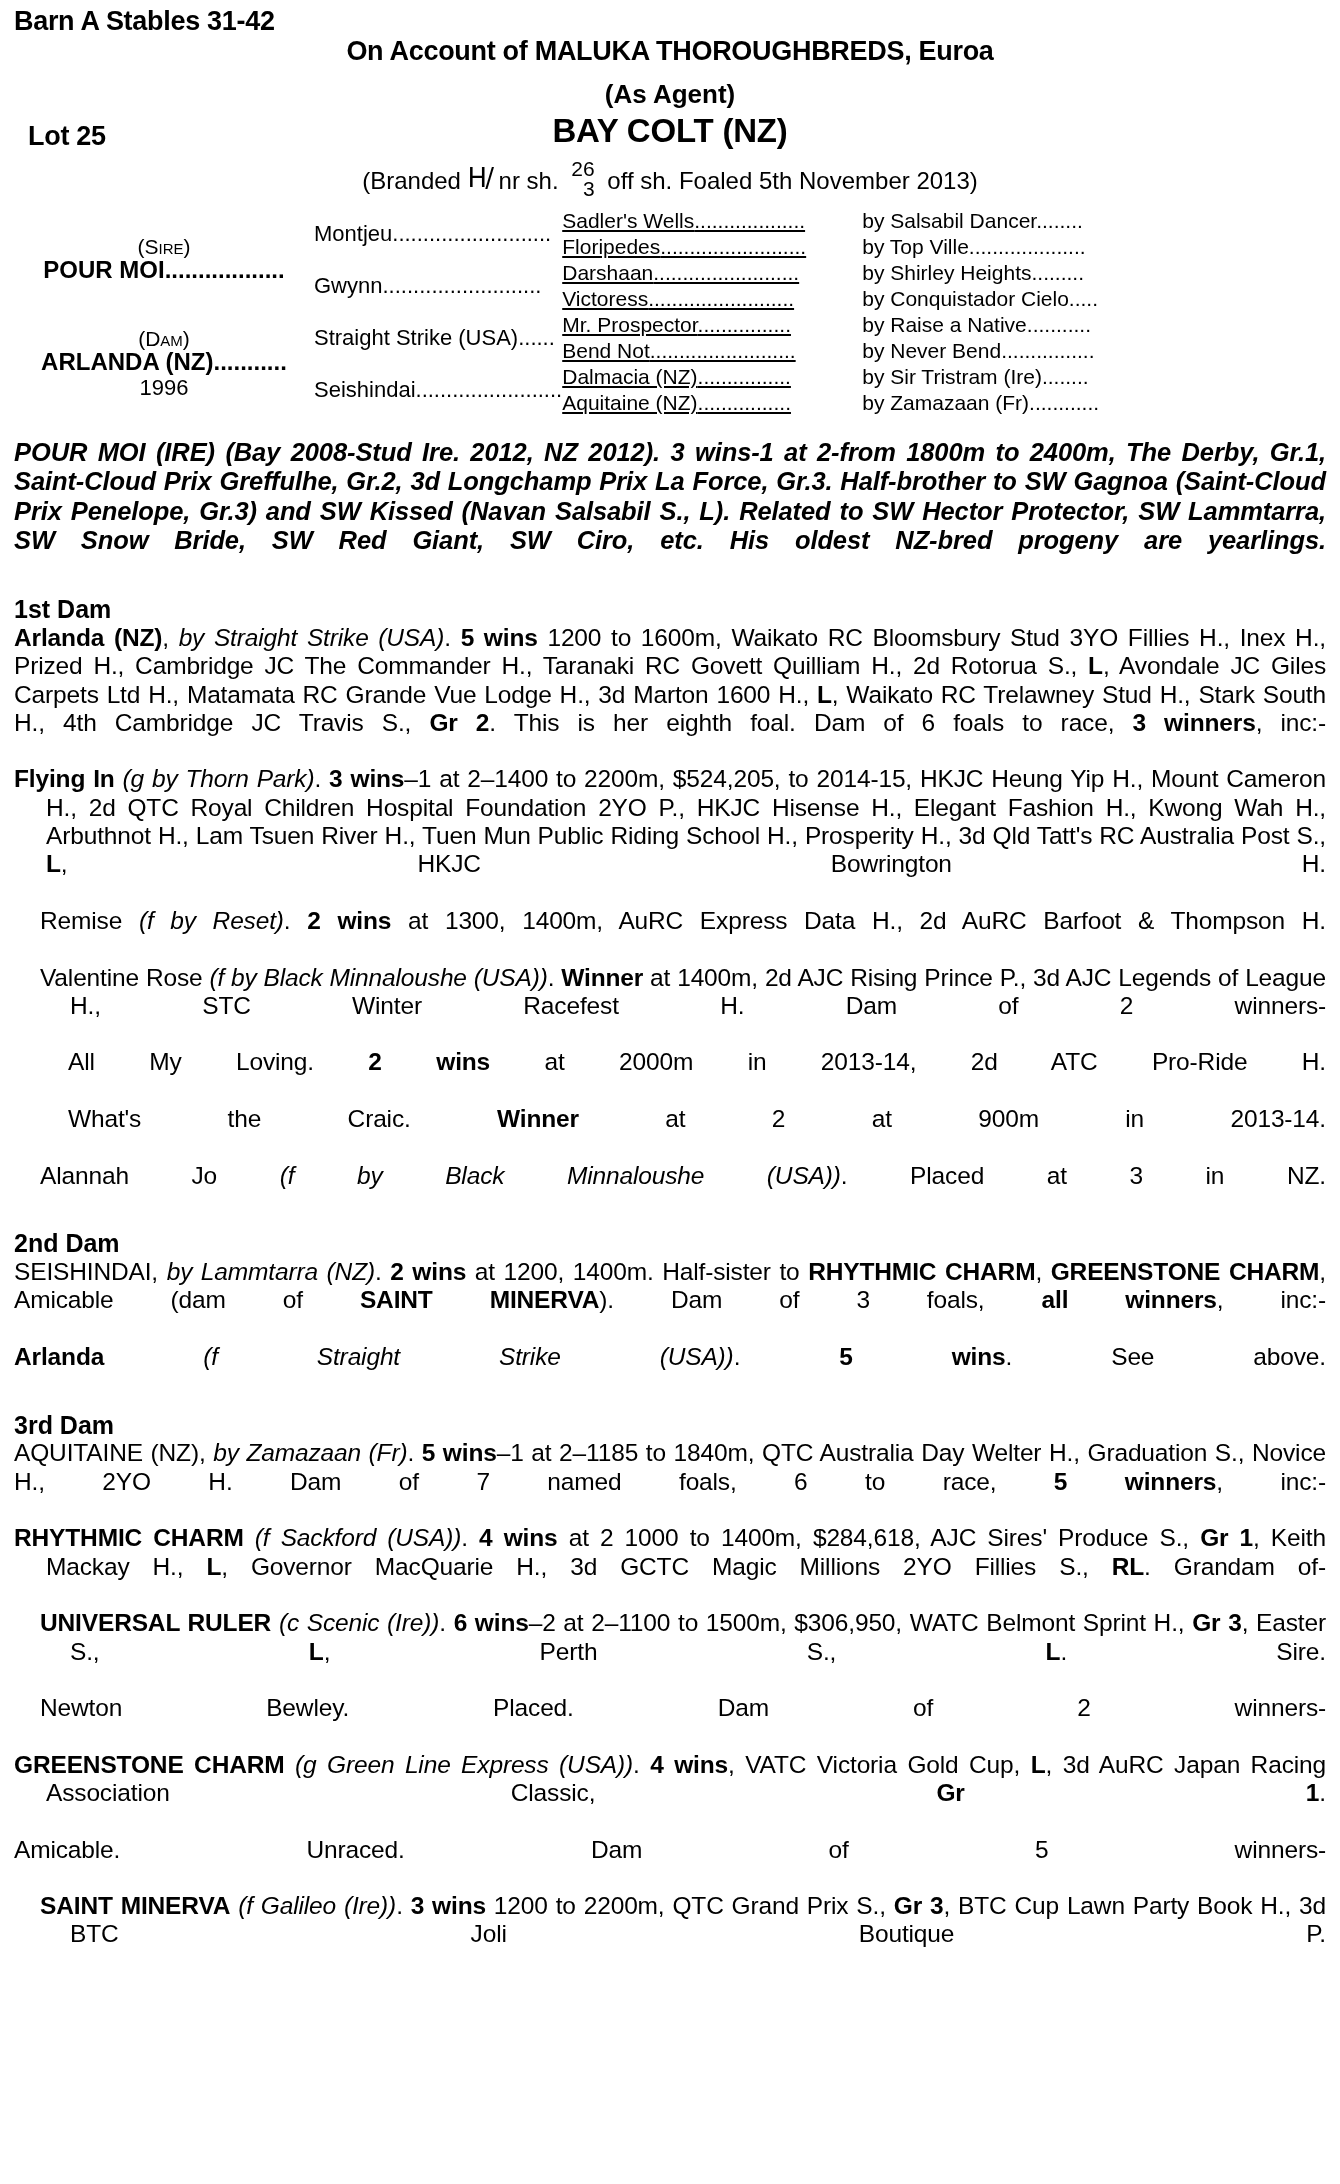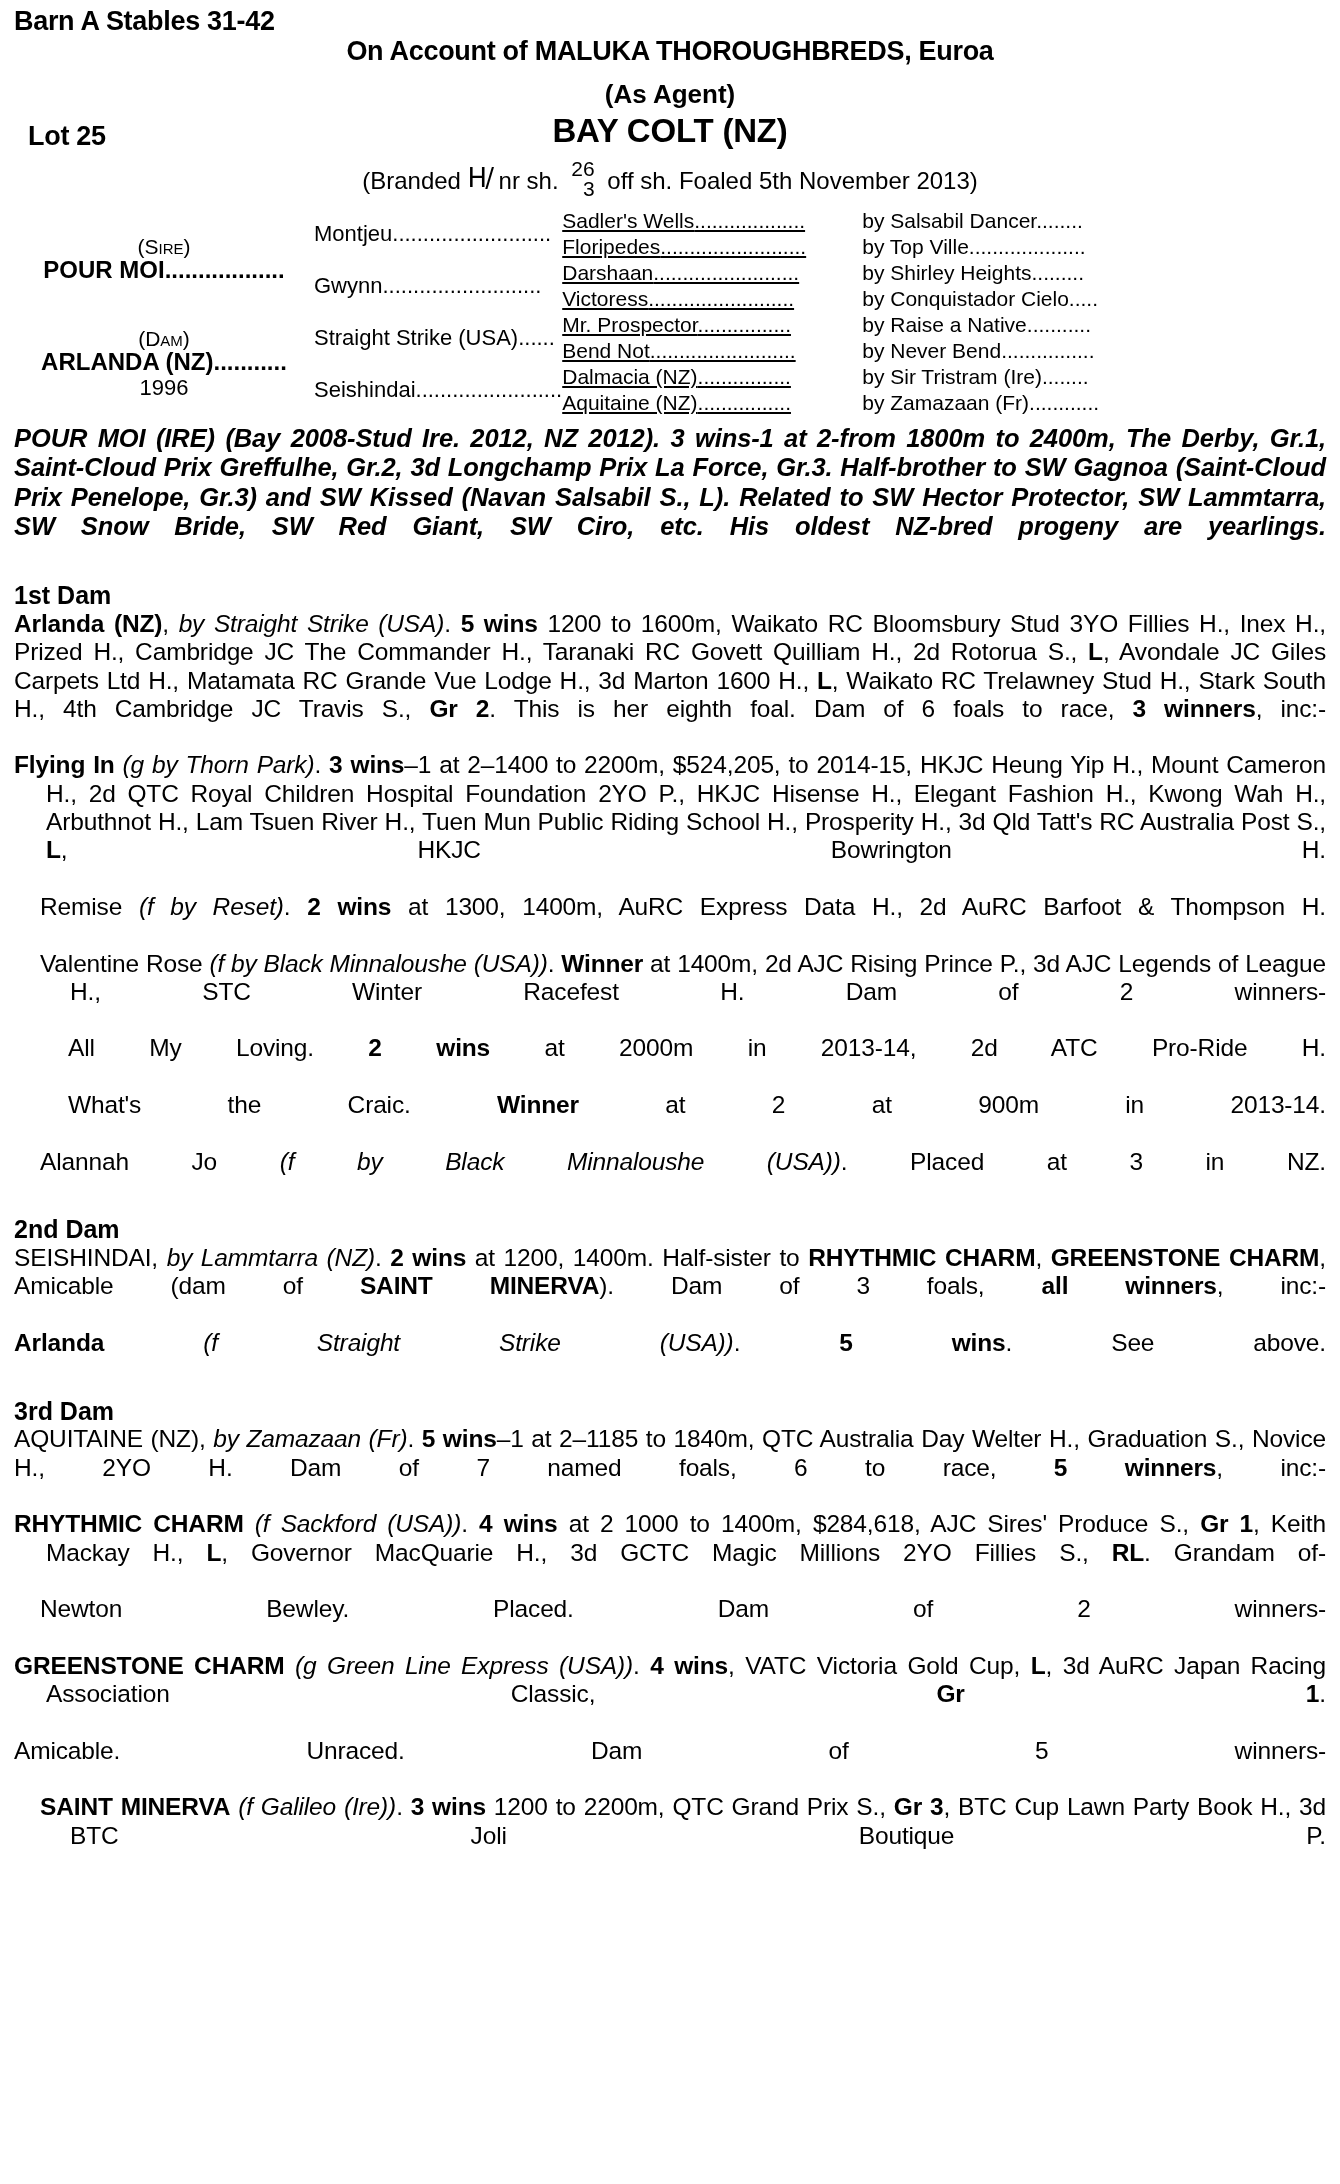--- a/index.html
+++ b/index.html
@@ -118,21 +118,21 @@
   }
   .g4 {
     font-size:21px;
     line-height:1.24;
     white-space:nowrap;
   }
   .dots { letter-spacing:0px; }
 
   
   .blurb {
-    margin-top:8px;
+    margin-top:22px;
     font-weight:bold;
     font-style:italic;
     font-size:25.5px;
     line-height:1.145;
     text-align:justify;
     text-justify:inter-word;
     letter-spacing:-0.1px;
   }
   .blurb::after { content:""; display:inline-block; width:100%; }
 
@@ -263,19 +263,20 @@
       <p class="e i2">Valentine Rose <i>(f by Black Minnaloushe (USA))</i>. <b>Winner</b> at 1400m, 2d AJC Rising Prince P., 3d AJC Legends of League H., STC Winter Racefest H. Dam of 2 winners-</p>
       <p class="e i3">All My Loving. <b>2 wins</b> at 2000m in 2013-14, 2d ATC Pro-Ride H.</p>
       <p class="e i3">What's the Craic. <b>Winner</b> at 2 at 900m in 2013-14.</p>
       <p class="e i2">Alannah Jo <i>(f by Black Minnaloushe (USA))</i>. Placed at 3 in NZ.</p>
       <div class="damhdr">2nd Dam</div>
       <p class="e i0">SEISHINDAI, <i>by Lammtarra (NZ)</i>. <b>2 wins</b> at 1200, 1400m. Half-sister to <b>RHYTHMIC CHARM</b>, <b>GREENSTONE CHARM</b>, Amicable (dam of <b>SAINT MINERVA</b>). Dam of 3 foals, <b>all winners</b>, inc:-</p>
       <p class="e i1"><b>Arlanda</b> <i>(f Straight Strike (USA))</i>. <b>5 wins</b>. See above.</p>
       <div class="damhdr">3rd Dam</div>
       <p class="e i0">AQUITAINE (NZ), <i>by Zamazaan (Fr)</i>. <b>5 wins</b>–1 at 2–1185 to 1840m, QTC Australia Day Welter H., Graduation S., Novice H., 2YO H. Dam of 7 named foals, 6 to race, <b>5 winners</b>, inc:-</p>
       <p class="e i1"><b>RHYTHMIC CHARM</b> <i>(f Sackford (USA))</i>. <b>4 wins</b> at 2 1000 to 1400m, $284,618, AJC Sires' Produce S., <b>Gr 1</b>, Keith Mackay H., <b>L</b>, Governor MacQuarie H., 3d GCTC Magic Millions 2YO Fillies S., <b>RL</b>. Grandam of-</p>
+      <p class="e i2"><b>UNIVERSAL RULER</b> <i>(c Scenic (Ire))</i>. <b>6 wins</b>–2 at 2–1100 to 1500m, $306,950, WATC Belmont Sprint H., <b>Gr 3</b>, Easter S., <b>L</b>, Perth S., <b>L</b>. Sire.</p>
       <p class="e i2">Newton Bewley. Placed. Dam of 2 winners-</p>
       <p class="e i1"><b>GREENSTONE CHARM</b> <i>(g Green Line Express (USA))</i>. <b>4 wins</b>, VATC Victoria Gold Cup, <b>L</b>, 3d AuRC Japan Racing Association Classic, <b>Gr 1</b>.</p>
       <p class="e i1">Amicable. Unraced. Dam of 5 winners-</p>
       <p class="e i2"><b>SAINT MINERVA</b> <i>(f Galileo (Ire))</i>. <b>3 wins</b> 1200 to 2200m, QTC Grand Prix S., <b>Gr 3</b>, BTC Cup Lawn Party Book H., 3d BTC Joli Boutique P.</p>
     </div>
 
 </div>
 
 </body></html>

